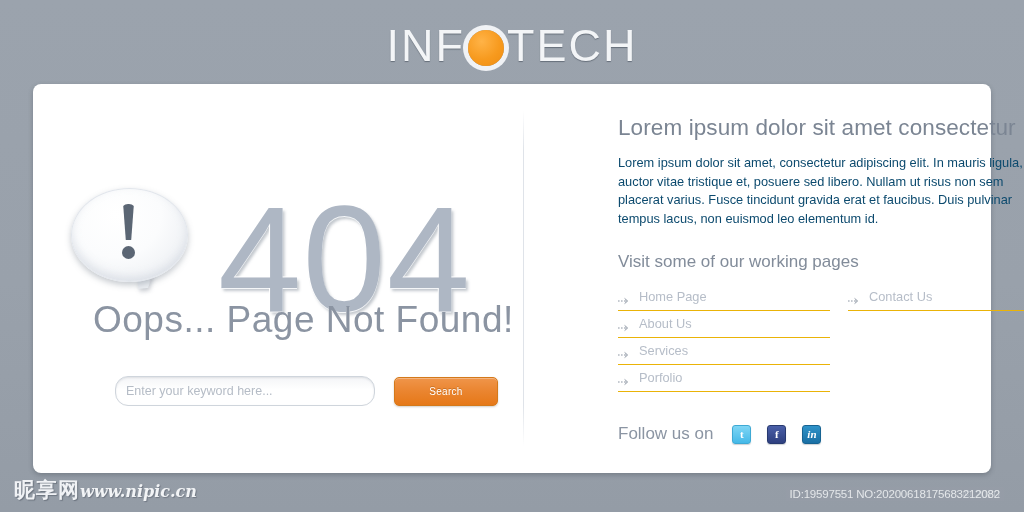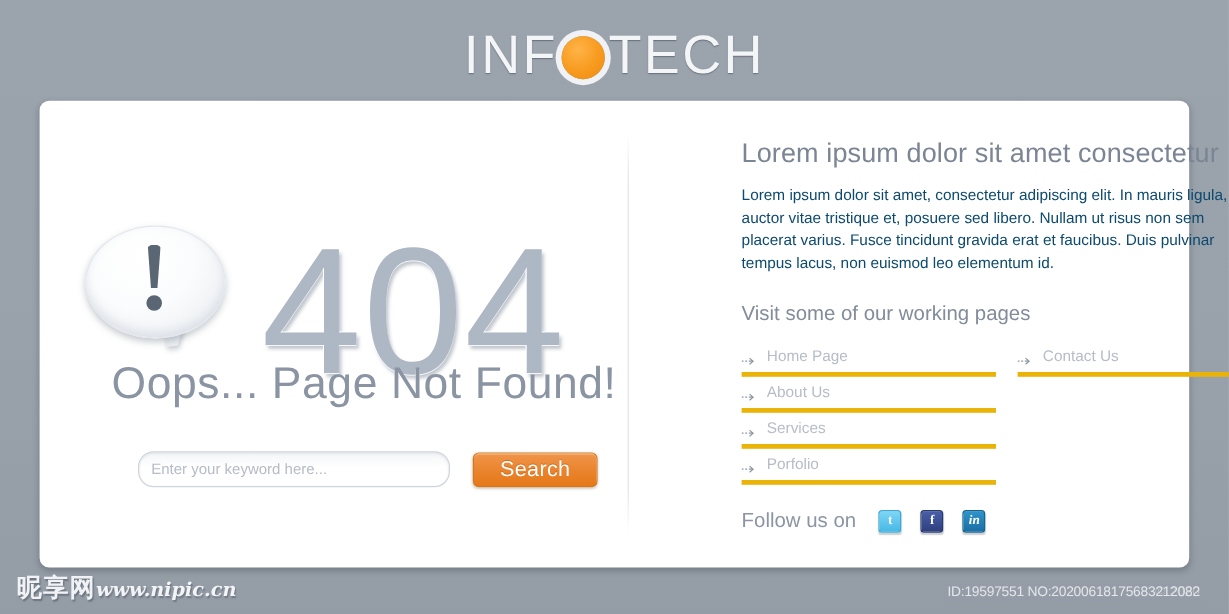--- a/index.html
+++ b/index.html
@@ -182,21 +182,21 @@
     font-family: "Liberation Sans", sans-serif;
   }
   .search-input::placeholder { color: #b5bcc6; }
   .search-btn {
     width: 104px;
     height: 29px;
     border: 1px solid #d4791a;
     border-radius: 5px;
     background: linear-gradient(180deg, #f0954a 0%, #ea8530 48%, #e67818 100%);
     color: #ffffff;
-    font-size: 18px;
+    font-size: 10px;
     letter-spacing: .3px;
     cursor: pointer;
     text-shadow: 0 -1px 0 rgba(150,80,10,.45);
     box-shadow: 0 1px 2px rgba(80,60,40,.25), inset 0 1px 0 rgba(255,255,255,.30);
     font-family: "Liberation Sans", sans-serif;
   }
 
   
   .divider {
     position: absolute;
@@ -237,21 +237,21 @@
   .links-grid {
     display: flex;
     gap: 18px;
   }
   .links-col { width: 212px; }
   .link-item {
     display: flex;
     align-items: center;
     gap: 10px;
     height: 26px;
-    border-bottom: 4px solid #eab308;
+    border-bottom: 1px solid #eab308;
     font-size: 12.8px;
     color: #b6bdc8;
     text-decoration: none;
     cursor: pointer;
   }
   .arrow-icon {
     flex: 0 0 auto;
     width: 11px;
     height: 8px;
     color: #8d96a3;

